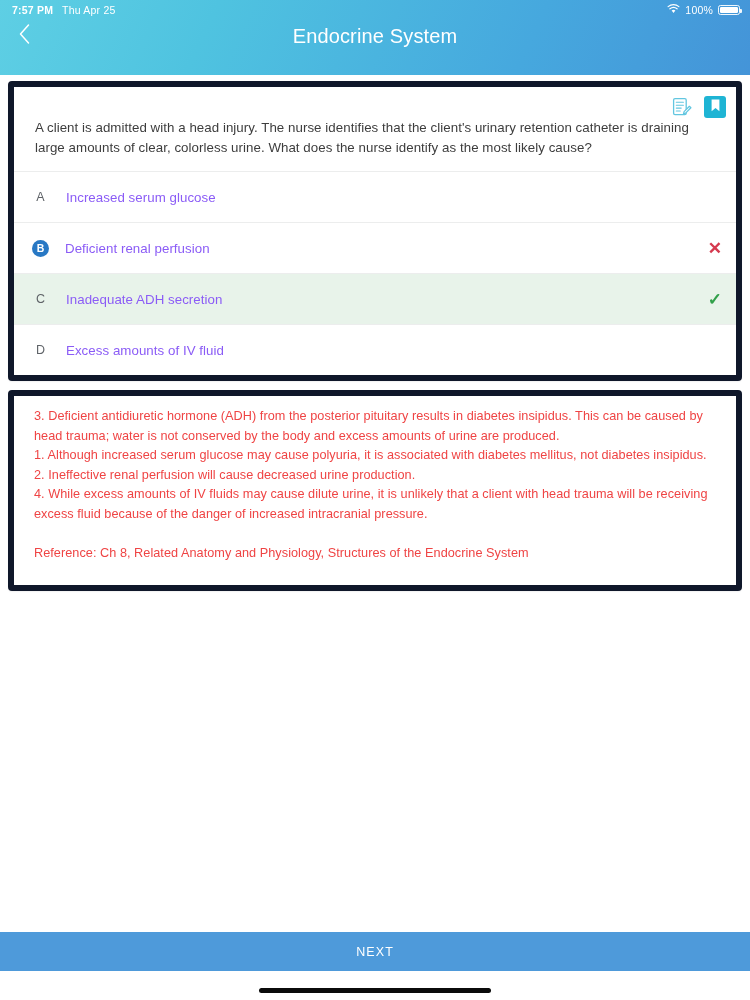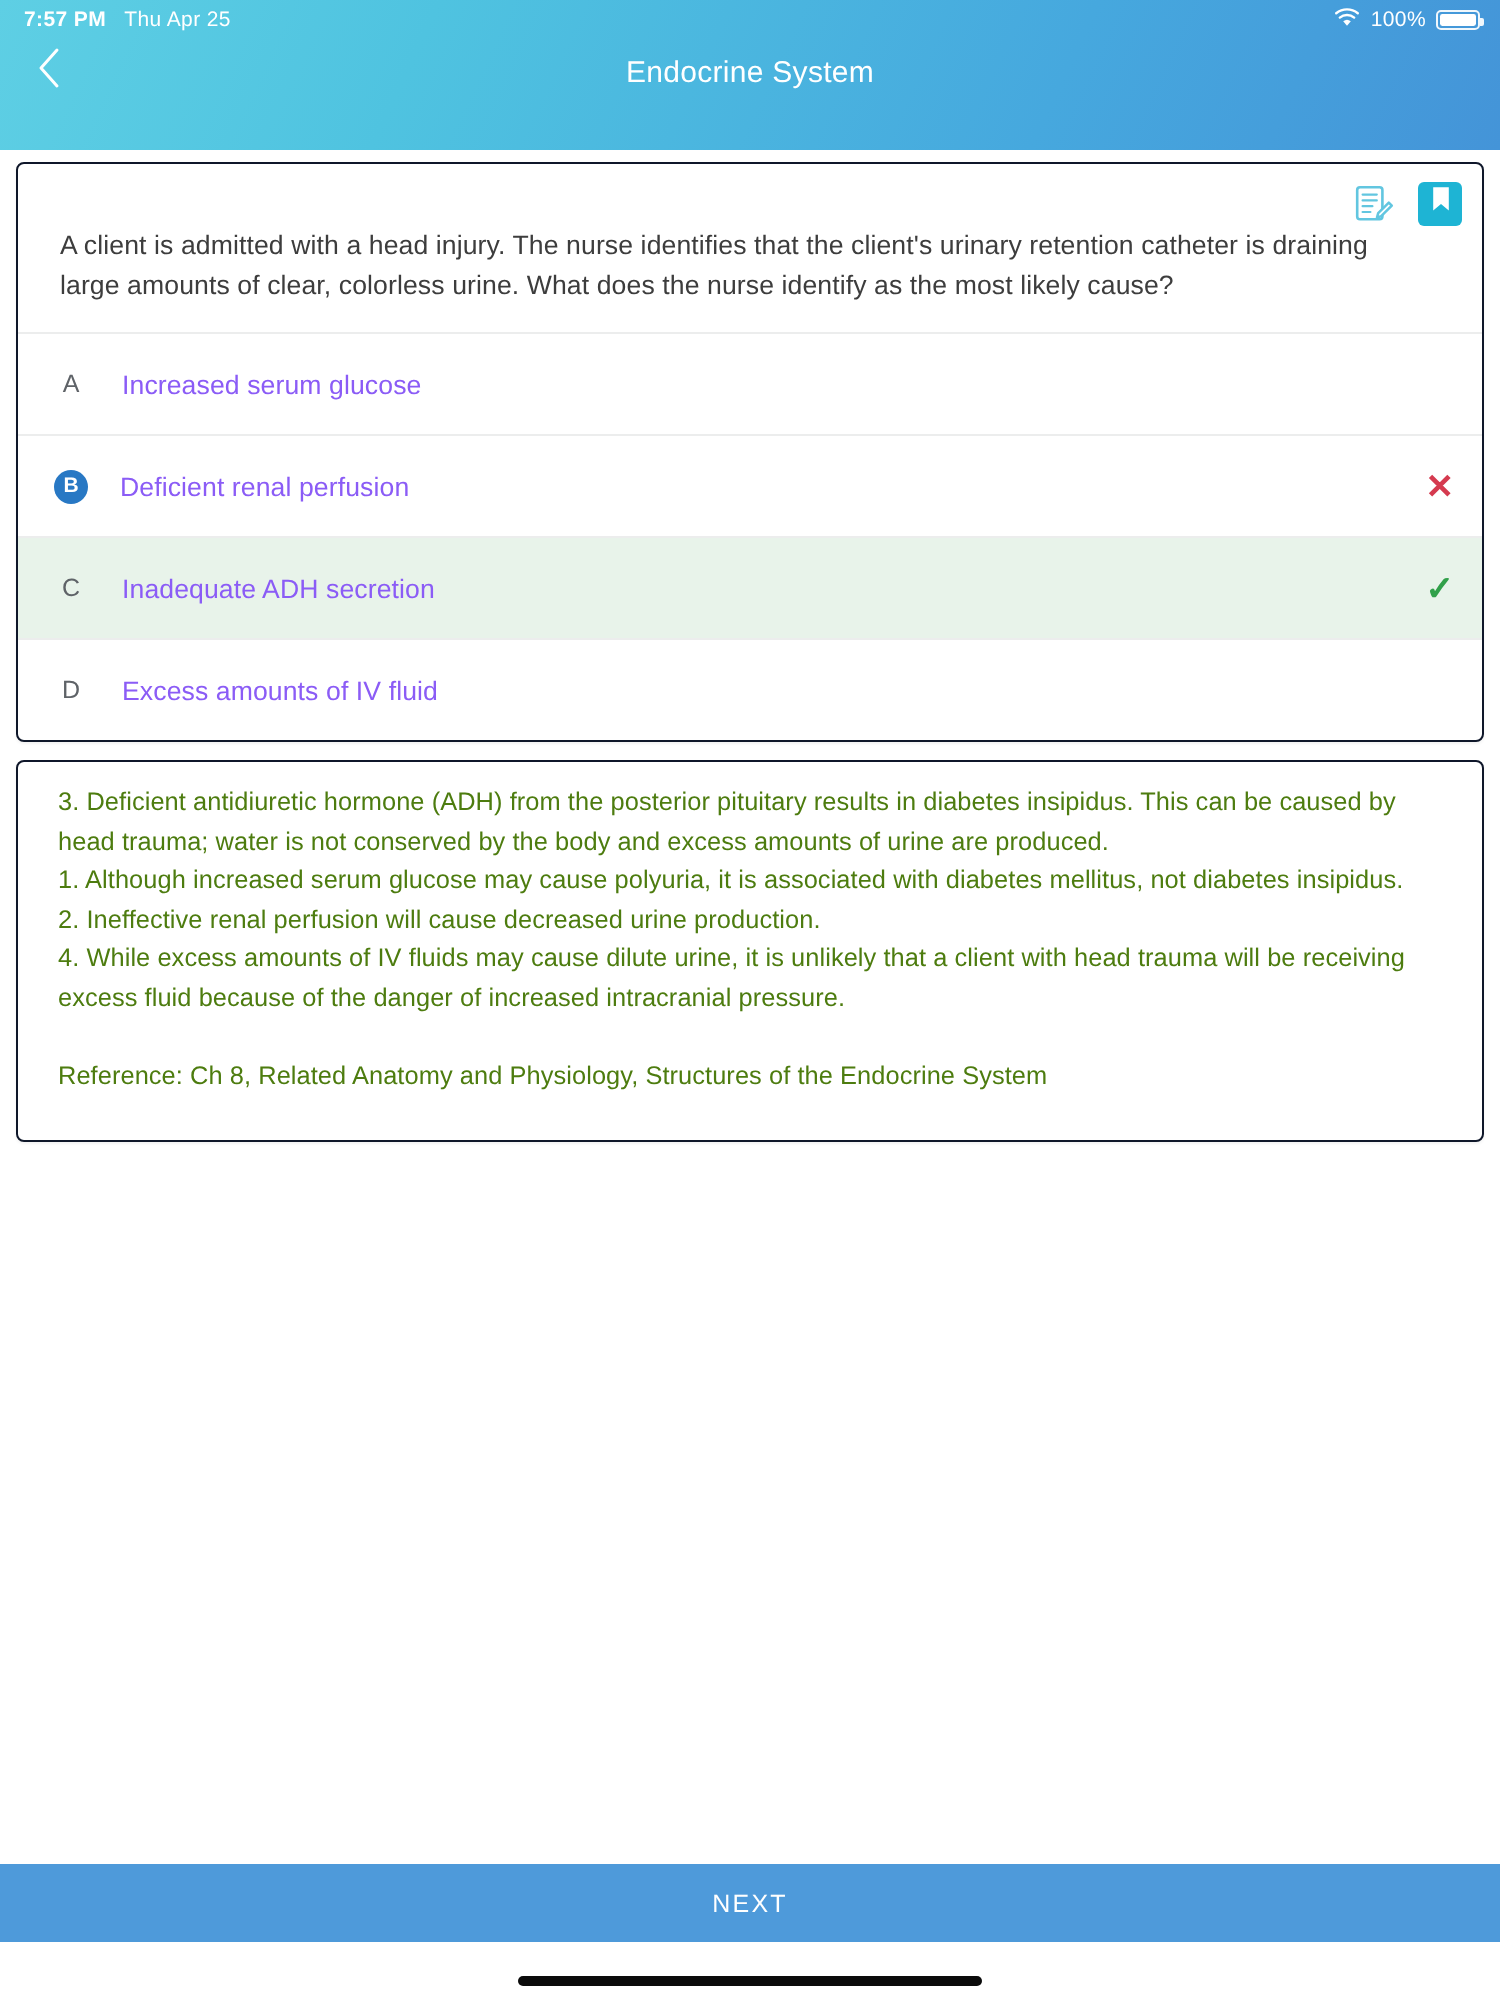--- a/index.html
+++ b/index.html
@@ -84,21 +84,21 @@
     top: 0;
     width: 36px;
     height: 32px;
     display: flex;
     align-items: center;
     justify-content: center;
     cursor: pointer;
   }
   .nav-title {
     color: #ffffff;
-    font-size: 15px;
+    font-size: 20px;
     font-weight: 400;
     letter-spacing: .15px;
   }
 
   .tabbar {
     height: 23px;
     display: flex;
     align-items: flex-start;
     position: relative;
   }
@@ -126,21 +126,21 @@
   
   .content {
     position: relative;
     width: 750px;
     background: #ffffff;
     padding: 6px 8px 0 8px;
   }
 
   .card {
     background: #ffffff;
-    border: 1px solid #0f172a;
+    border: 6px solid #0f172a;
     border-radius: 4px;
     box-shadow: 0 1px 1.5px rgba(0,0,0,.055);
   }
 
   
   .qcard { position: relative; padding-bottom: 0; }
 
   .qtools {
     position: absolute;
     top: 9px;
@@ -220,21 +220,21 @@
   }
   .rtitle {
     font-size: 13.5px;
     color: #3d3d3d;
     margin-bottom: 9px;
     letter-spacing: .05px;
   }
   .rbody {
     font-size: 12.7px;
     line-height: 19.6px;
-    color: #4d7c0f;
+    color: #ef4444;
     letter-spacing: .04px;
   }
   .rbody p { margin: 0; }
   .rref { margin-top: 19px !important; }
 
   
   .next-bar {
     position: absolute;
     left: 0;
     bottom: 29px;

